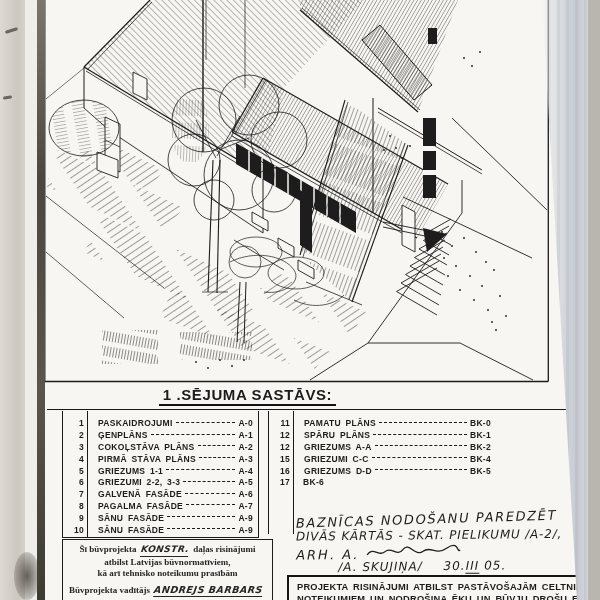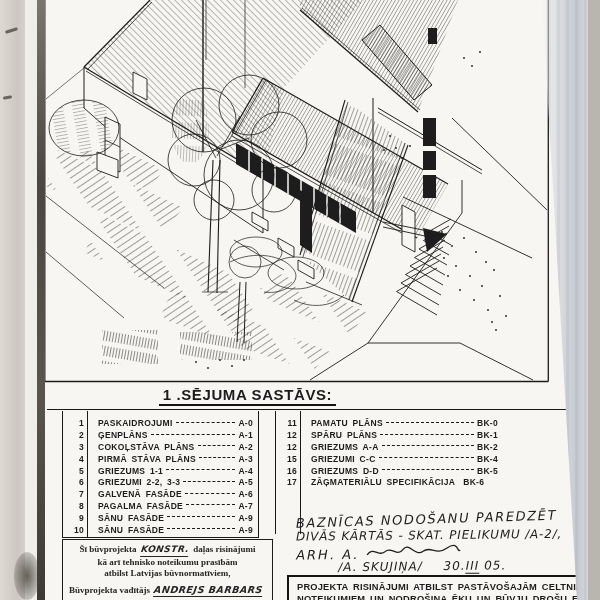--- a/index.html
+++ b/index.html
@@ -25,21 +25,21 @@
   .figure{position:absolute;left:44px;top:0;width:506px;height:383px;}
   
   .title-wrap{position:absolute;left:110px;top:386px;width:275px;text-align:center;}
   .title-wrap span{display:inline-block;font-size:15px;font-weight:bold;letter-spacing:.6px;
         border-bottom:2.6px solid #141414;padding:0 4px 1px;}
   .rule{position:absolute;left:47px;top:409px;width:546px;height:0;border-top:1.6px solid #1a1a1a;}
   
   .toc{position:absolute;top:410.5px;padding-top:7px;box-sizing:border-box;}
   .toc-left{left:62px;width:197px;height:127px;border-left:1.5px solid #1a1a1a;
         border-right:1.5px solid #1a1a1a;border-bottom:1.5px solid #1a1a1a;}
-  .toc-right{left:275px;width:228px;height:123px;border-left:1.5px solid #1a1a1a;}
+  .toc-right{left:268px;width:228px;height:123px;border-left:1.5px solid #1a1a1a;}
   .vline{position:absolute;top:0;bottom:0;width:0;border-left:1.4px solid #1a1a1a;}
   .toc .vline{left:24px;}
   .trow{display:flex;align-items:center;height:11.8px;font-size:8.5px;font-weight:bold;
         letter-spacing:.3px;white-space:nowrap;}
   .trow .num{width:21px;text-align:right;padding-right:5px;flex:none;}
   .trow .lbl{margin-left:9px;word-spacing:2px;}
   .trow .leader{flex:1;border-bottom:1.9px dashed #1a1a1a;margin:0 3px 2px 3px;min-width:6px;}
   .trow .gap{width:8px;}
   .trow .code{padding-right:5px;}
   
@@ -377,34 +377,33 @@
         <span class="code">BK-4</span>
       </div>
       <div class="trow">
         <span class="num">16</span>
         <span class="lbl">GRIEZUMS D-D</span>
         <span class="leader"></span>
         <span class="code">BK-5</span>
       </div>
       <div class="trow">
         <span class="num">17</span>
-        <span class="lbl">ZĀĢMATERIĀLU SPECIFIKĀCIJA</span>
         <span class="gap"></span>
         <span class="code">BK-6</span>
       </div>
     </div>
 
   <div class="stamp">
     <div>
       <span>Šī būvprojekta</span>
       <span class="hw">KONSTR.</span>
       <span>daļas risinājumi</span>
     </div>
+    <div>atbilst Latvijas būvnormatīviem,</div>
     <div>kā arī tehnisko noteikumu prasībām</div>
-    <div>atbilst Latvijas būvnormatīviem,</div>
     <div class="sig-line">
       <span>Būvprojekta vadītājs</span>
       <span class="hw">ANDREJS BARBARS</span>
     </div>
   </div>
 
   <div class="note">
     <div class="n1">BAZNĪCAS NODOŠANU PAREDZĒT</div>
     <div class="n2">DIVĀS KĀRTĀS - SKAT. PIELIKUMU /A-2/,</div>
     <div class="n3">

